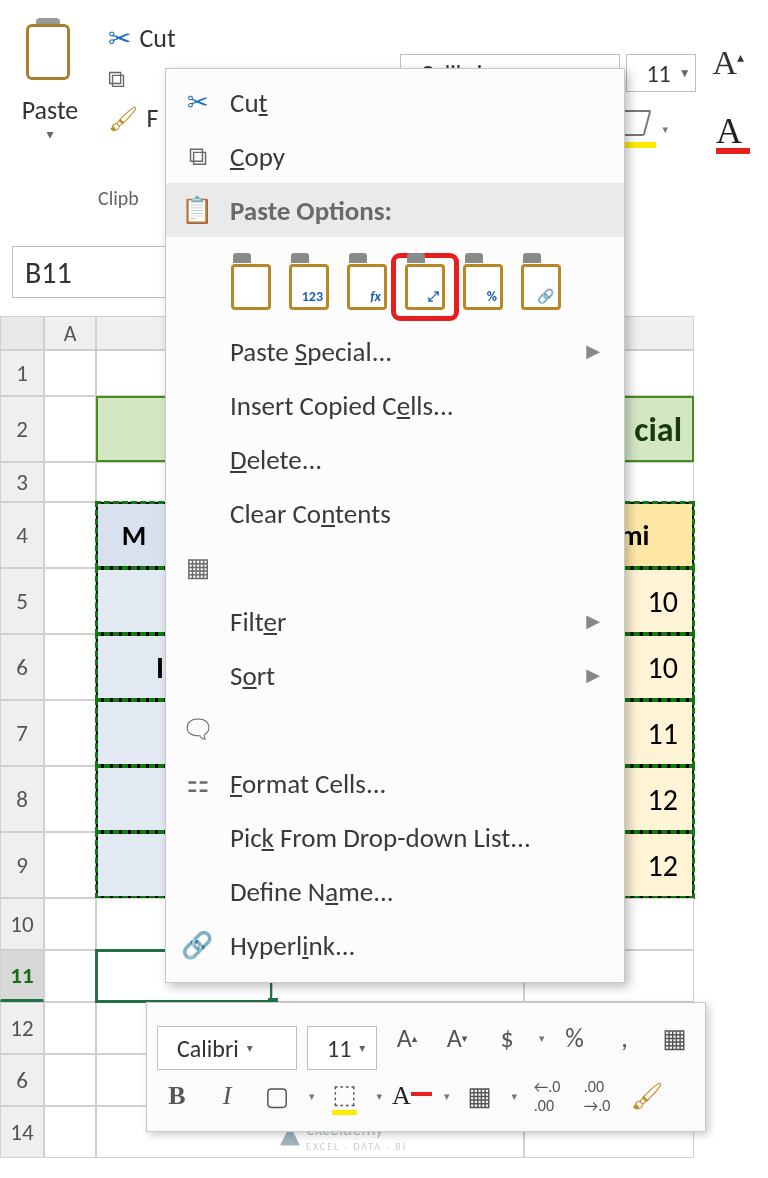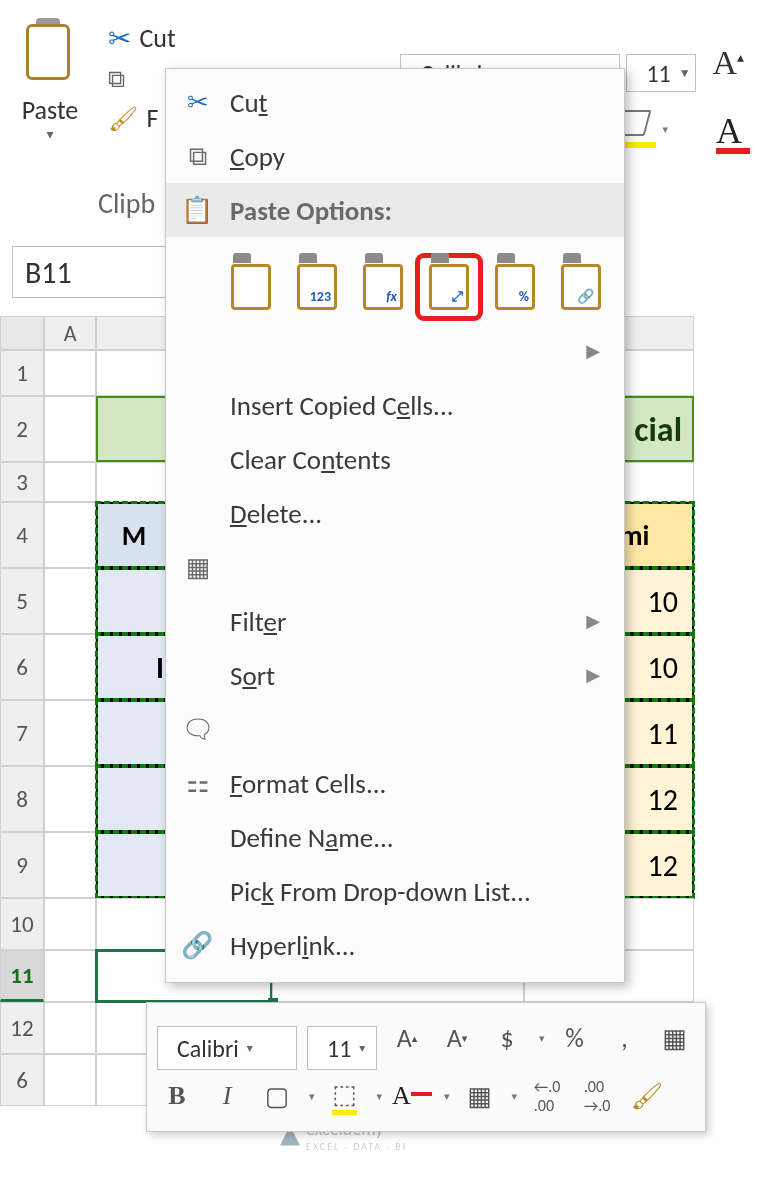--- a/index.html
+++ b/index.html
@@ -20,21 +20,21 @@
   .board { position:absolute; left:6px; top:6px; width:44px; height:56px; border:3px solid #aa7f2e; border-radius:6px; background:#fff;}
   .clip { position:absolute; left:16px; top:0; width:24px; height:14px; background:#999; border-radius:4px 4px 0 0;}
   .paste-label { font-size:26px; color:#333; display:block; text-align:center; margin-top:2px;}
   .paste-dd  { font-size:14px; color:#666; text-align:center;}
 
   .cut-group { position:absolute; left:108px; top:18px;}
   .cut-row, .copy-row, .fp-row { display:flex; align-items:center; gap:8px; font-size:26px; color:#333; height:40px;}
   .scissors { color:#1f6fc0; font-size:28px;}
   .copy-ic  { color:#666; font-size:24px;}
   .brush-ic { color:#be8a1f; font-size:24px;}
-  .clipb-label { position:absolute; left:98px; top:186px; font-size:28px; color:#666;}
+  .clipb-label { position:absolute; left:98px; top:186px; font-size:20px; color:#666;}
 
   .font-box { position:absolute; right:24px; top:34px; display:flex; gap:6px; align-items:center;}
   .combo { border:1px solid #bfbfbf; background:#fff; height:38px; display:flex; align-items:center; padding:0 19px; font-size:24px; color:#333;margin-top:20px;}
   .combo .dd { font-size:12px; color:#666; margin-left:8px;}
   .bigA { font-family:'Times New Roman',serif; font-size:34px; color:#333; margin-left:10px;}
   .fill-swatch { position:absolute; right:100px; top:110px; display:flex; align-items:center;}
   .bucket { width:30px; height:26px; border:2px solid #777; border-radius:2px; transform:skewX(-15deg); display:inline-block;}
   .yellow-line{ width:38px; height:6px; background:#ffeb00; display:block; margin-top:2px;}
   .font-color { position:absolute; right:18px; top:110px;}
   .Aletter { font-family:'Times New Roman',serif; font-size:36px; color:#222;}
@@ -76,21 +76,21 @@
   
   .row-h.active { background:#d8d8d8; border-bottom:3px solid var(--sel-border); color:#1a6b1a; font-weight:bold;}
 
   
   .ctx { position:absolute; left:165px; top:68px; width:460px; background:#fcfcfc; border:1px solid #c8c8c8; box-shadow:4px 4px 10px rgba(0,0,0,0.25); padding:6px 0 10px 0; z-index:50;}
   .ctx-item { display:flex; align-items:center; height:54px; font-size:27px; color:#3a3a3a; padding:0 18px 0 64px; position:relative;}
   .ctx-item.disabled{ color:#b5b5b5;}
   .ctx-ic { position:absolute; left:14px; width:36px; text-align:center; font-size:26px; color:#6b6b6b;}
   .ctx-label u{ text-decoration:underline;}
   .paste-hdr{ background:#eaeaea; font-weight:bold; color:#6a6a6a;}
-  .paste-icons-row{ display:flex; gap:8px; padding:21px 12px 8px 56px; align-items:center;}
+  .paste-icons-row{ display:flex; padding:21px 12px 8px 56px; align-items:center;}
   .picon{ width:58px; height:58px; display:flex; align-items:center; justify-content:center; position:relative;}
   .picon .board2{ width:40px; height:46px; border:3px solid #b78625; border-radius:4px; background:#fff; position:relative;}
   .picon .clip2{ position:absolute; top:-5px; left:11px; width:18px; height:10px; background:#8a8a8a; border-radius:3px 3px 0 0;}
   .picon .tag{ position:absolute; bottom:2px; right:2px; font-size:14px; font-weight:bold; color:#1a5fb4; background:#fff; padding:0 1px;}
   .picon.highlight{ outline:5px solid #e81e1e; border-radius:4px;}
   .ps-arrow{ margin-left:auto; color:#888; font-size:18px; padding-right:6px;}
 
   
   .mini { position:absolute; left:146px; top:1002px; width:560px; height:130px; background:#fbfbfb; border:1px solid #c8c8c8; box-shadow:3px 3px 8px rgba(0,0,0,0.2); z-index:40; padding:6px 10px;}
   .mini-row{ display:flex; align-items:center; gap:10px; height:58px;}
@@ -253,20 +253,26 @@
         <div class="cell cA"></div>
         <div class="cell cMid"></div>
         <div class="cell cE"></div>
       </div>
     <div class="row r13">
         <div class="row-h">6</div>
         <div class="cell cA"></div>
         <div class="cell cMid"></div>
         <div class="cell cE"></div>
       </div>
+    <div class="row r14">
+        <div class="row-h">14</div>
+        <div class="cell cA"></div>
+        <div class="cell cMid"></div>
+        <div class="cell cE"></div>
+      </div>
   </div>
 </div>
 
 <div class="ctx">
   <div class="ctx-item">
     <span class="ctx-ic" style="color:#1f6fc0;">✂</span>
     <span class="ctx-label"><span>Cu<u>t</u></span></span>
   </div>
   <div class="ctx-item">
     <span class="ctx-ic">⧉</span>
@@ -306,54 +312,55 @@
         </span>
       </div>
     <div class="picon">
         <span class="clip2"></span>
         <span class="board2">
           <span class="tag">🔗</span>
         </span>
       </div>
   </div>
   <div class="ctx-item">
+    <span class="ctx-label">Paste <u>S</u>pecial...</span>
       <span class="ps-arrow">▶</span>
   </div>
   <div class="ctx-item">
     <span class="ctx-label">Insert Copied C<u>e</u>lls...</span>
   </div>
   <div class="ctx-item">
+    <span class="ctx-label"><u>D</u>elete...</span>
+  </div>
+  <div class="ctx-item">
     <span class="ctx-label">Clear Co<u>n</u>tents</span>
-  </div>
-  <div class="ctx-item">
-    <span class="ctx-label"><u>D</u>elete...</span>
   </div>
   <div class="ctx-item disabled">
     <span class="ctx-ic">▦</span>
   </div>
   <div class="ctx-item">
     <span class="ctx-label">Filt<u>e</u>r</span>
       <span class="ps-arrow">▶</span>
   </div>
   <div class="ctx-item">
     <span class="ctx-label">S<u>o</u>rt</span>
       <span class="ps-arrow">▶</span>
   </div>
   <div class="ctx-item">
     <span class="ctx-ic">🗨</span>
   </div>
   <div class="ctx-item">
     <span class="ctx-ic">⚏</span>
     <span class="ctx-label"><u>F</u>ormat Cells...</span>
   </div>
   <div class="ctx-item">
+    <span class="ctx-label">Pic<u>k</u> From Drop-down List...</span>
+  </div>
+  <div class="ctx-item">
     <span class="ctx-label">Define N<u>a</u>me...</span>
-  </div>
-  <div class="ctx-item">
-    <span class="ctx-label">Pic<u>k</u> From Drop-down List...</span>
   </div>
   <div class="ctx-item">
     <span class="ctx-ic" style="color:#1f6fc0;">🔗</span>
     <span class="ctx-label">Hyperl<u>i</u>nk...</span>
   </div>
 </div>
 
 <div class="mini">
   <div class="mini-row">
     <div class="combo" style="width:140px;">

